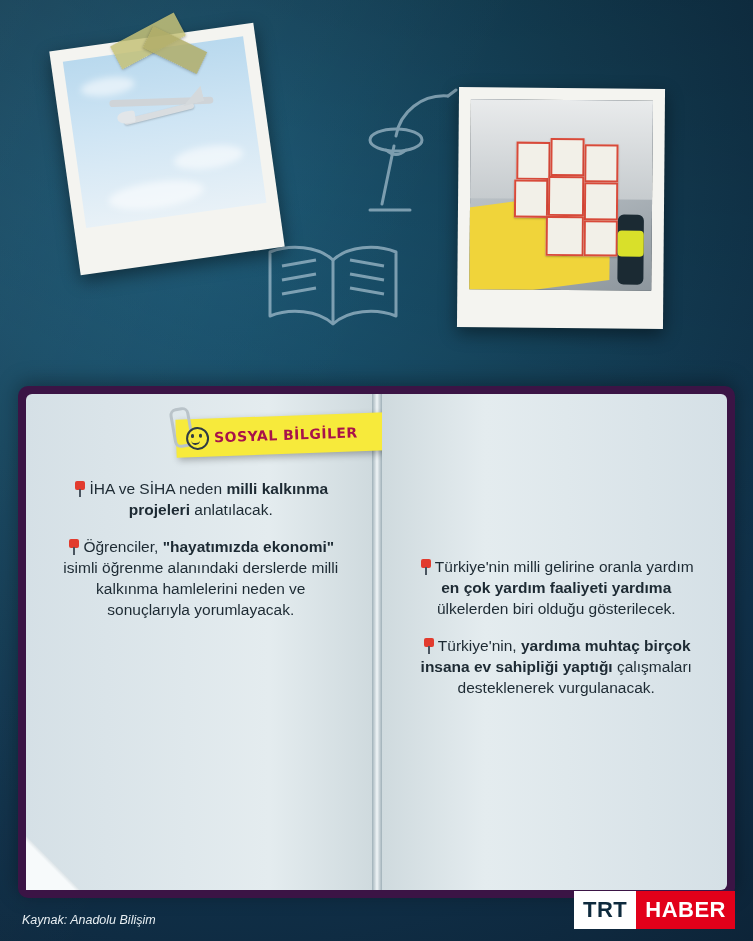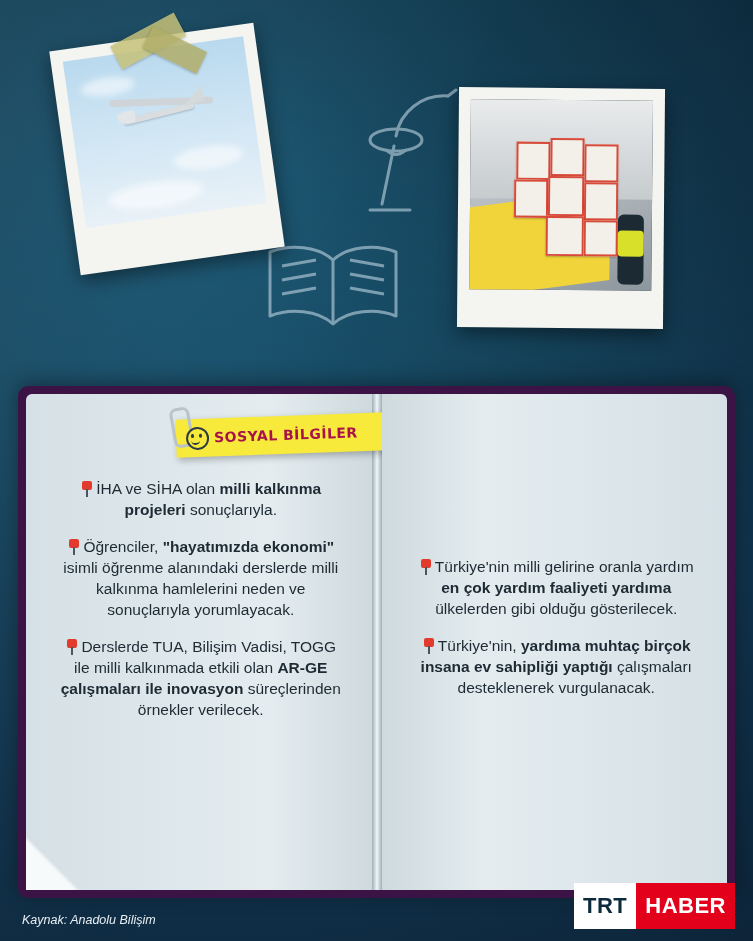--- a/index.html
+++ b/index.html
@@ -143,21 +143,21 @@
     vertical-align:-3px;position:relative;
   }
   .pin:before{content:"";position:absolute;left:2px;top:0;width:10px;height:9px;background:#e23b2e;border-radius:2px;}
   .pin:after{content:"";position:absolute;left:6px;top:8px;width:2px;height:8px;background:#4a5560;}
 
   .source{
     position:absolute;left:22px;bottom:14px;color:#e7eef2;
     font-style:italic;font-size:12.5px;
   }
   .logo{
-    position:absolute;right:18px;bottom:12px;display:flex;align-items:stretch;height:46px;
+    position:absolute;right:18px;bottom:12px;display:flex;align-items:stretch;height:38px;
   }
   .logo .trt{background:#ffffff;color:#0e2a3d;font-weight:bold;font-size:22px;
     padding:3px 9px;display:flex;align-items:center;letter-spacing:.5px;}
   .logo .haber{background:#e2001a;color:#ffffff;font-weight:bold;font-size:22px;
     padding:15px 9px;display:flex;align-items:center;letter-spacing:.5px;}
 </style>
 </head>
 <body>
 
 <div class="stage">
@@ -216,34 +216,33 @@
     <div class="book-inner">
 
       <div class="page left">
         <div class="sticky sticky-left">
           <span class="clip"></span>
           <span class="smiley"></span>
           <div class="sticky-title">SOSYAL BİLGİLER</div>
         </div>
 
         <div class="content" style="padding-top:84px">
-          <p class="para"><span class="pin"></span><span>İHA ve SİHA olan </span><b>milli kalkınma projeleri</b><span> sonuçlarıyla.</span></p>
+          <p class="para"><span class="pin"></span><span>İHA ve SİHA neden </span><b>milli kalkınma projeleri</b><span> anlatılacak.</span></p>
           <p class="para"><span class="pin"></span><span>Öğrenciler, </span><b>"hayatımızda ekonomi"</b><span> isimli öğrenme alanındaki derslerde milli kalkınma hamlelerini neden ve sonuçlarıyla yorumlayacak.</span></p>
-          <p class="para"><span class="pin"></span><span>Derslerde TUA, Bilişim Vadisi, TOGG ile milli kalkınmada etkili olan </span><b>AR-GE çalışmaları ile inovasyon</b><span> süreçlerinden örnekler verilecek.</span></p>
         </div>
 
         <div class="page-curl"></div>
       </div>
 
       <div class="spine"></div>
 
       <div class="page right">
 
         <div class="content" style="padding-top:162px">
-          <p class="para"><span class="pin"></span><span>Türkiye'nin milli gelirine oranla yardım </span><b>en çok yardım faaliyeti yardıma</b><span> ülkelerden gibi olduğu gösterilecek.</span></p>
+          <p class="para"><span class="pin"></span><span>Türkiye'nin milli gelirine oranla yardım </span><b>en çok yardım faaliyeti yardıma</b><span> ülkelerden biri olduğu gösterilecek.</span></p>
           <p class="para"><span class="pin"></span><span>Türkiye'nin, </span><b>yardıma muhtaç birçok insana ev sahipliği yaptığı</b><span> çalışmaları desteklenerek vurgulanacak.</span></p>
         </div>
       </div>
     </div>
   </div>
 
   <div class="source">Kaynak: Anadolu Bilişim</div>
 
   <div class="logo">
     <div class="trt">TRT</div>

